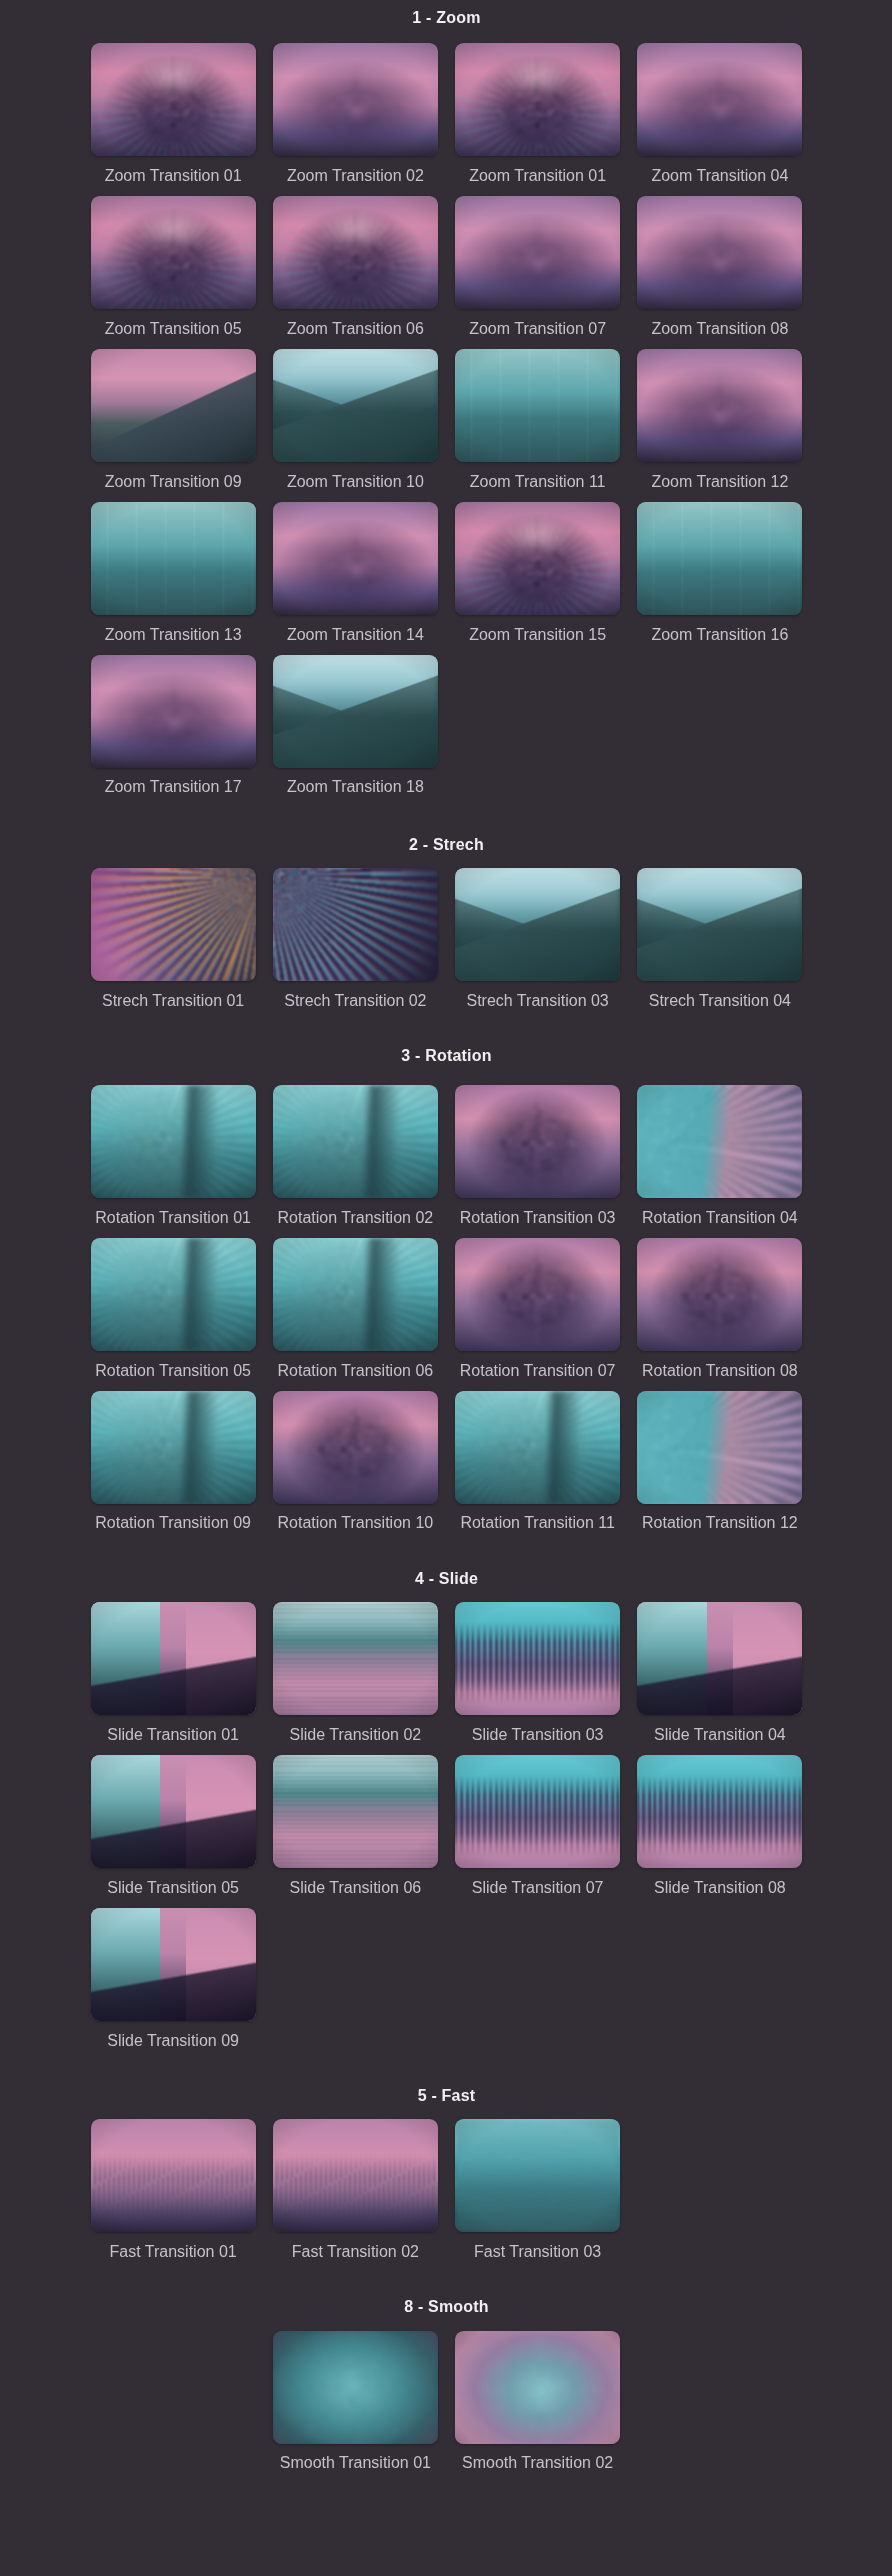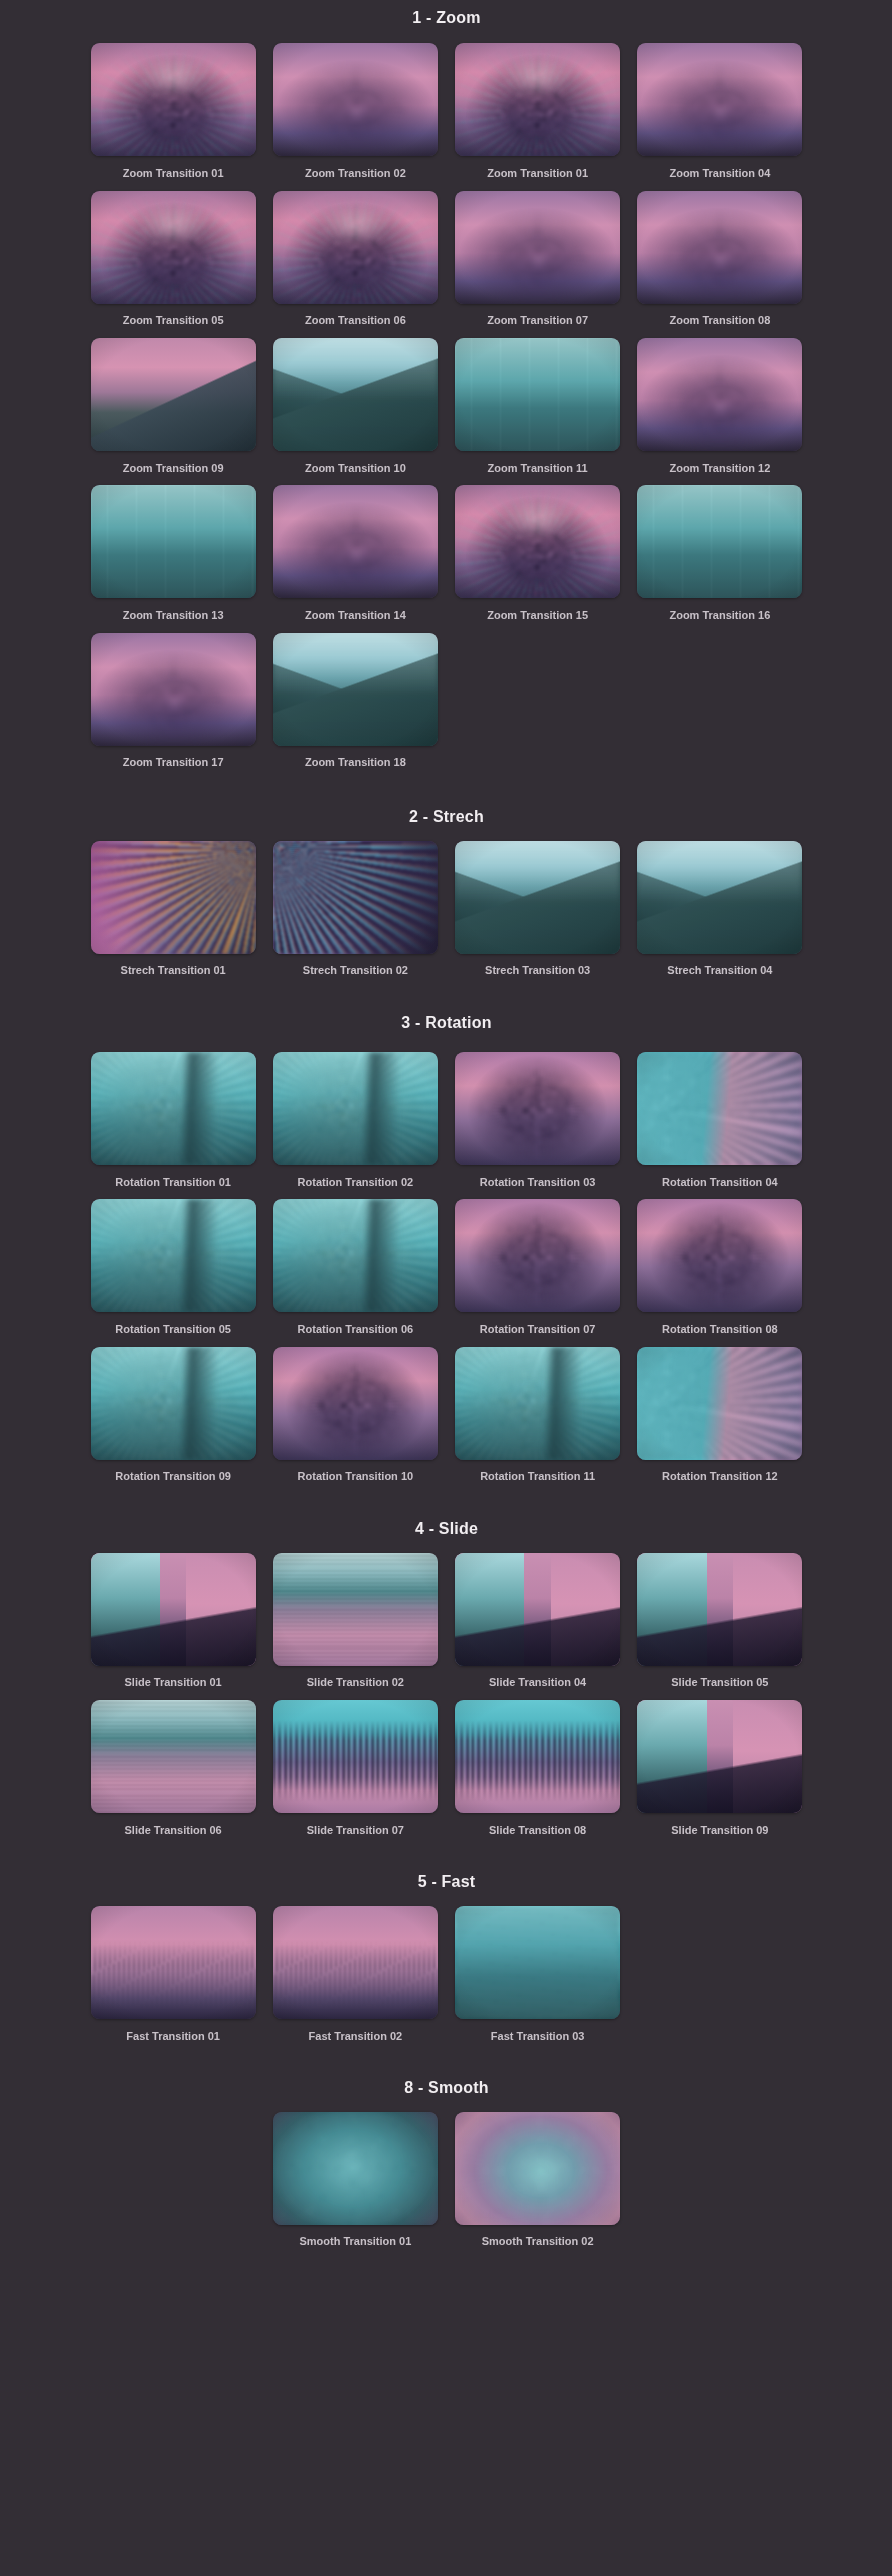--- a/index.html
+++ b/index.html
@@ -62,26 +62,25 @@
     box-shadow: 0 1px 2.9px rgba(0,0,0,0.35);
   }
 
   .thumb .layer {
     position: absolute;
     inset: 0;
   }
 
   .card-label {
     margin-top: 10.7px;
-    font-size: 11px;
+    font-size: 16px;
     color: #c8c1c8;
     text-align: left;
     line-height: 1.1;
     white-space: nowrap;
-    font-weight: bold;
   }
 
   
   .zoom-burst .layer.bg {
     background:
       linear-gradient(180deg,#a877a0 0%,#d489ab 26%,#c07fa4 46%,#7a5f8c 70%,#3a3152 100%);
   }
   .zoom-burst .layer.burst {
     background:
       repeating-conic-gradient(from 0deg at 50% 62%,
@@ -1125,20 +1124,42 @@
               <div class="layer right"></div>
               <div class="layer ridge"></div>
               <div class="layer band"></div>
               <div class="layer bars"></div>
               <div class="layer mb"></div>
               <div class="layer vig"></div>
             </div>
             <div class="card-label" style="color: rgb(200, 193, 200);">Slide Transition 02</div>
           </div>
           <div class="card">
+            <div class="thumb slide-smear">
+              <div class="layer bg"></div>
+              <div class="layer burst"></div>
+              <div class="layer chroma"></div>
+              <div class="layer glow"></div>
+              <div class="layer peak"></div>
+              <div class="layer haze"></div>
+              <div class="layer lines"></div>
+              <div class="layer rays"></div>
+              <div class="layer swirl"></div>
+              <div class="layer trunk"></div>
+              <div class="layer left"></div>
+              <div class="layer right"></div>
+              <div class="layer ridge"></div>
+              <div class="layer band"></div>
+              <div class="layer bars"></div>
+              <div class="layer mb"></div>
+              <div class="layer vig"></div>
+            </div>
+            <div class="card-label" style="color: rgb(200, 193, 200);">Slide Transition 03</div>
+          </div>
+          <div class="card">
             <div class="thumb slide-v">
               <div class="layer bg"></div>
               <div class="layer burst"></div>
               <div class="layer chroma"></div>
               <div class="layer glow"></div>
               <div class="layer peak"></div>
               <div class="layer haze"></div>
               <div class="layer lines"></div>
               <div class="layer rays"></div>
               <div class="layer swirl"></div>

